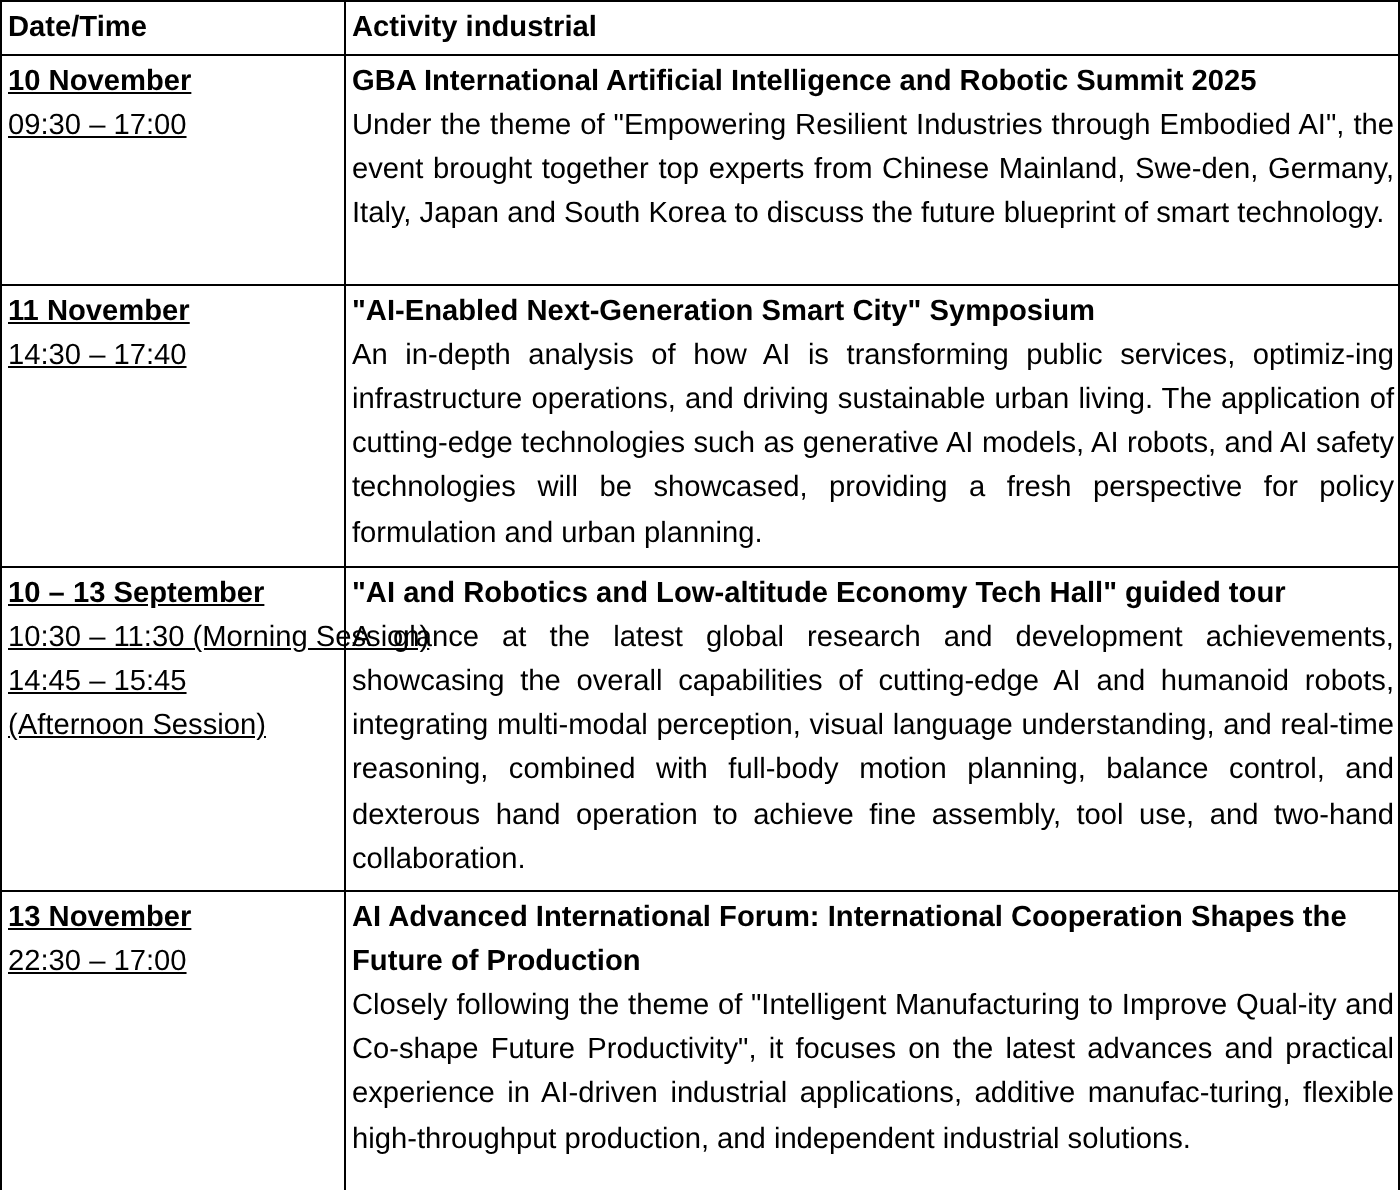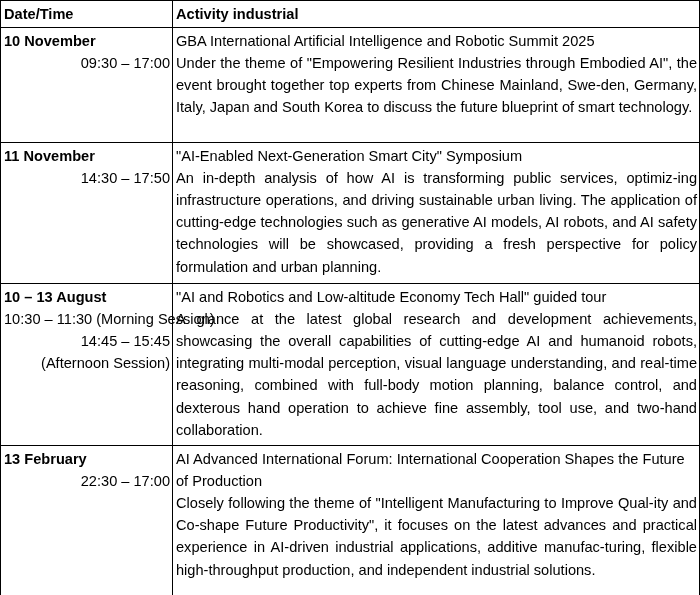--- a/index.html
+++ b/index.html
@@ -46,32 +46,32 @@
     overflow: visible;
     white-space: normal;
   }
   table.schedule th {
     font-weight: bold;
     height: 22px;
   }
   .cell-date {
     white-space: pre;
     overflow: visible;
+    text-decoration: underline;
   }
   .date-head {
     font-weight: bold;
     display: block;
   }
   .date-times {
     display: block;
     white-space: pre;
-    text-align: right;
   }
   .act-title {
-    font-weight: normal;
+    font-weight: bold;
     display: block;
   }
   .act-body {
     display: block;
     text-align: justify;
     text-justify: inter-word;
     hyphens: manual;
   }
   .row-1 td { height: 110px; }
   .row-2 td { height: 136px; margin-left: 19px; }
@@ -100,42 +100,42 @@
           <span class="date-times">09:30 – 17:00</span>
         </td>
         <td class="cell-act">
           <span class="act-title">GBA International Artificial Intelligence and Robotic Summit 2025</span>
           <span class="act-body">Under the theme of "Empowering Resilient Industries through Embodied AI", the event brought together top experts from Chinese Mainland, Swe-den, Germany, Italy, Japan and South Korea to discuss the future blueprint of smart technology.</span>
         </td>
       </tr>
       <tr class="row-2">
         <td class="cell-date">
           <span class="date-head">11 November</span>
-          <span class="date-times">14:30 – 17:50</span>
+          <span class="date-times">14:30 – 17:40</span>
         </td>
         <td class="cell-act">
           <span class="act-title">"AI-Enabled Next-Generation Smart City" Symposium</span>
           <span class="act-body">An in-depth analysis of how AI is transforming public services, optimiz-ing infrastructure operations, and driving sustainable urban living. The application of cutting-edge technologies such as generative AI models, AI robots, and AI safety technologies will be showcased, providing a fresh perspective for policy formulation and urban planning.</span>
         </td>
       </tr>
       <tr class="row-3">
         <td class="cell-date">
-          <span class="date-head">10 – 13 August</span>
+          <span class="date-head">10 – 13 September</span>
           <span class="date-times">10:30 – 11:30 (Morning Session)
 14:45 – 15:45
 (Afternoon Session)</span>
         </td>
         <td class="cell-act">
           <span class="act-title">"AI and Robotics and Low-altitude Economy Tech Hall" guided tour</span>
           <span class="act-body">A glance at the latest global research and development achievements, showcasing the overall capabilities of cutting-edge AI and humanoid robots, integrating multi-modal perception, visual language understanding, and real-time reasoning, combined with full-body motion planning, balance control, and dexterous hand operation to achieve fine assembly, tool use, and two-hand collaboration.</span>
         </td>
       </tr>
       <tr class="row-4">
         <td class="cell-date">
-          <span class="date-head">13 February</span>
+          <span class="date-head">13 November</span>
           <span class="date-times">22:30 – 17:00</span>
         </td>
         <td class="cell-act">
           <span class="act-title">AI Advanced International Forum: International Cooperation Shapes the Future of Production</span>
           <span class="act-body">Closely following the theme of "Intelligent Manufacturing to Improve Qual-ity and Co-shape Future Productivity", it focuses on the latest advances and practical experience in AI-driven industrial applications, additive manufac-turing, flexible high-throughput production, and independent industrial solutions.</span>
         </td>
       </tr>
     </tbody>
   </table>
 </div>

